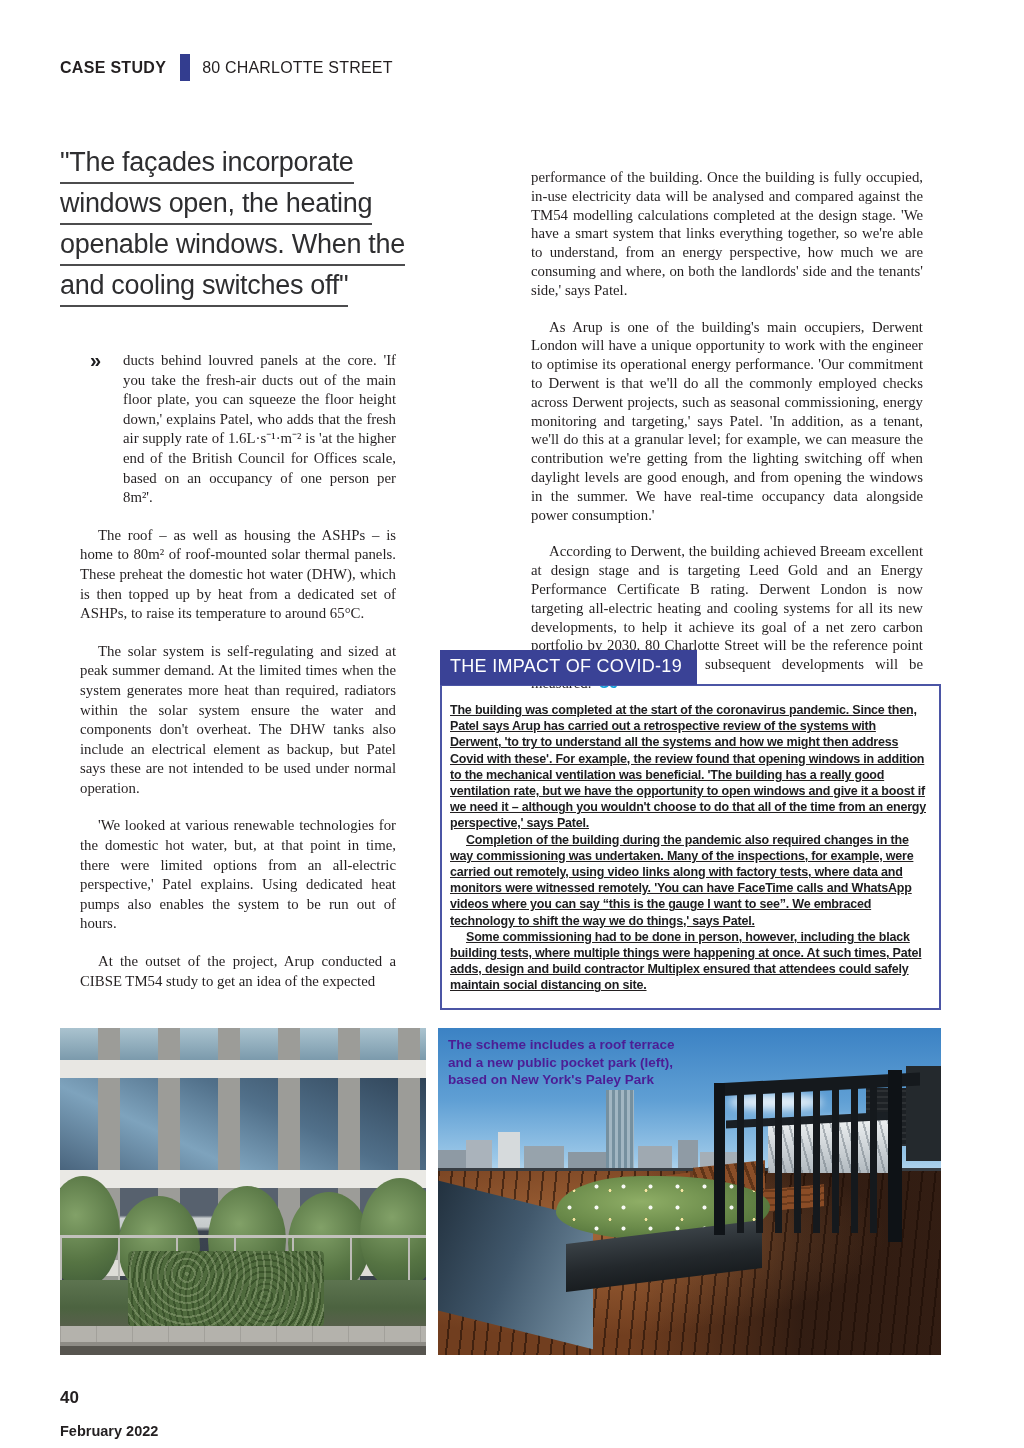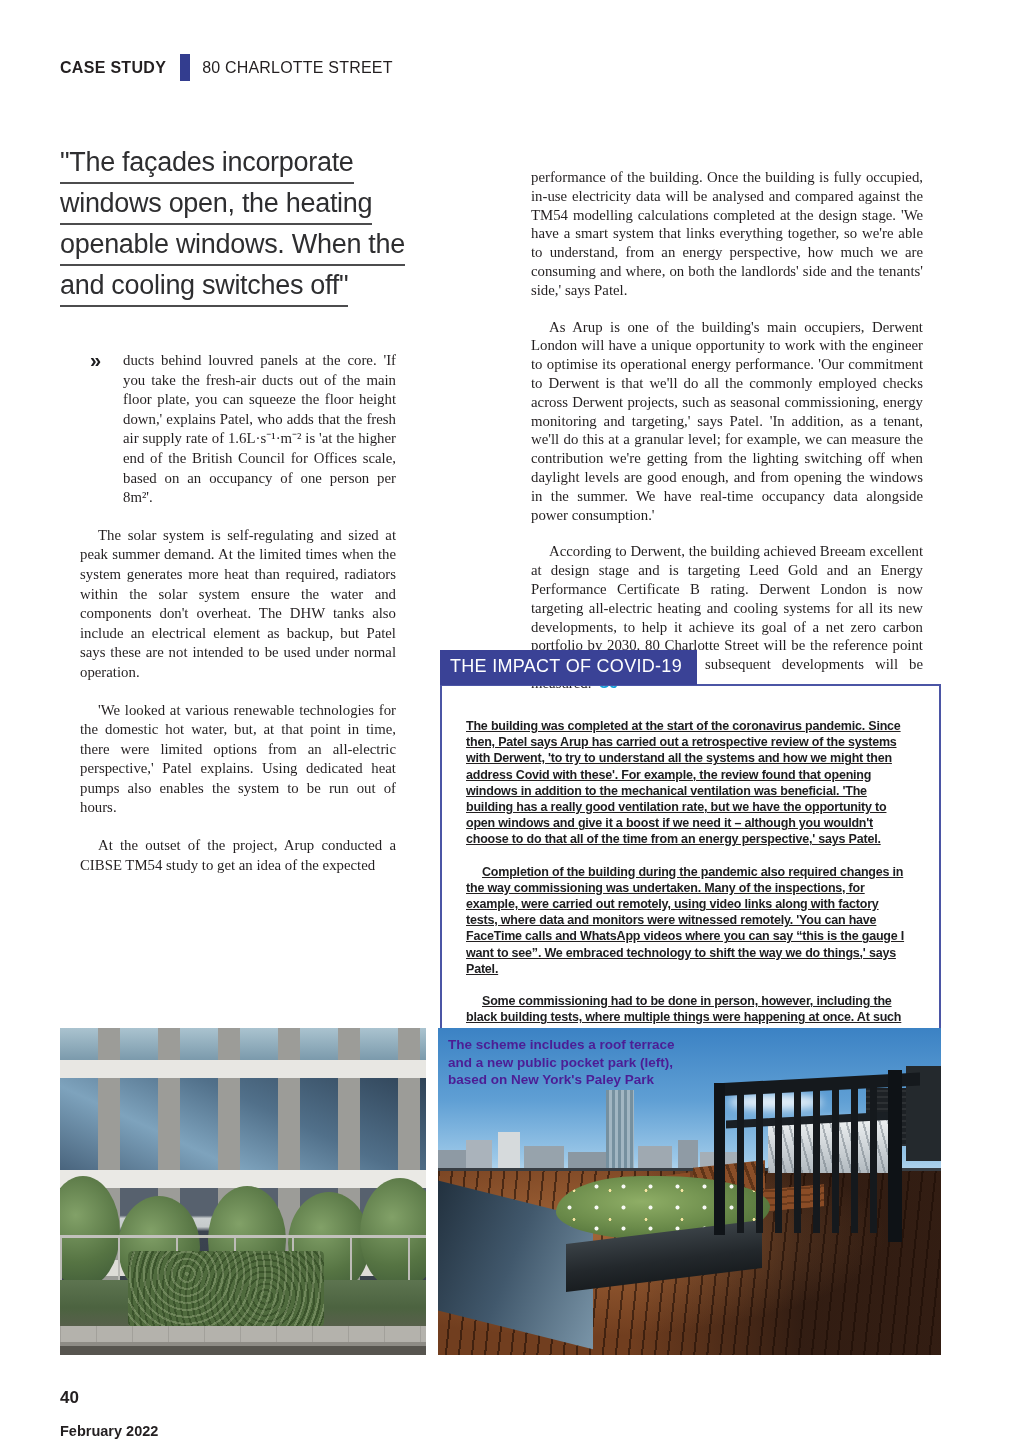--- a/index.html
+++ b/index.html
@@ -31,21 +31,21 @@
            font-size:15px;letter-spacing:.5px;margin-left:7px;}
 
   
   .covid{position:absolute;left:440px;top:650px;width:501px;text-decoration:underline;}
   .covid-tab{display:inline-block;position:relative;z-index:2;background:#3a4296;color:#fff;
              font-family:"Liberation Sans",sans-serif;font-size:18px;letter-spacing:.3px;
              padding:6px 15px 8px 10px;}
   .covid-body{border:2px solid #4b55a5;margin-top:-1px;padding:16px 10px 14px 8px;
               font-family:"Liberation Sans",sans-serif;font-weight:700;font-size:12.5px;
               line-height:16.2px;letter-spacing:-.2px;color:#1d1d1f;}
-  .covid-body p{margin:16px;}
+  .covid-body p{margin:0;}
   .covid-body p + p{text-indent:16px;}
 
   
   .photo{position:absolute;top:1028px;height:327px;overflow:hidden;}
   .photo *{position:absolute;}
   .photo-facade{left:60px;width:366px;background:#9c9c98;}
   .photo-terrace{left:438px;width:503px;}
 
   
   .fac-row{left:0;right:0;}
@@ -143,20 +143,21 @@
     <div class="pq-line">windows open, the heating</div>
     <div class="pq-line">openable windows. When the</div>
     <div class="pq-line">and cooling switches off"</div>
   </div>
 
   <div class="col col-left">
     <p class="para-lead">
       <span class="cont-marker">»</span>
       <span>ducts behind louvred panels at the core. 'If you take the fresh-air ducts out of the main floor plate, you can squeeze the floor height down,' explains Patel, who adds that the fresh air supply rate of 1.6L·s⁻¹·m⁻² is 'at the higher end of the British Council for Offices scale, based on an occupancy of one person per 8m²'.</span>
     </p>
+    <p>The roof – as well as housing the ASHPs – is home to 80m² of roof-mounted solar thermal panels. These preheat the domestic hot water (DHW), which is then topped up by heat from a dedicated set of ASHPs, to raise its temperature to around 65°C.</p>
     <p>The solar system is self-regulating and sized at peak summer demand. At the limited times when the system generates more heat than required, radiators within the solar system ensure the water and components don't overheat. The DHW tanks also include an electrical element as backup, but Patel says these are not intended to be used under normal operation.</p>
     <p>'We looked at various renewable technologies for the domestic hot water, but, at that point in time, there were limited options from an all-electric perspective,' Patel explains. Using dedicated heat pumps also enables the system to be run out of hours.</p>
     <p>At the outset of the project, Arup conducted a CIBSE TM54 study to get an idea of the expected</p>
   </div>
 
   <div class="col col-right">
     <p>performance of the building. Once the building is fully occupied, in-use electricity data will be analysed and compared against the TM54 modelling calculations completed at the design stage. 'We have a smart system that links everything together, so we're able to understand, from an energy perspective, how much we are consuming and where, on both the landlords' side and the tenants' side,' says Patel.</p>
     <p>As Arup is one of the building's main occupiers, Derwent London will have a unique opportunity to work with the engineer to optimise its operational energy performance. 'Our commitment to Derwent is that we'll do all the commonly employed checks across Derwent projects, such as seasonal commissioning, energy monitoring and targeting,' says Patel. 'In addition, as a tenant, we'll do this at a granular level; for example, we can measure the contribution we're getting from the lighting switching off when daylight levels are good enough, and from opening the windows in the summer. We have real-time occupancy data alongside power consumption.'</p>
     <p><span>According to Derwent, the building achieved Breeam excellent at design stage and is targeting Leed Gold and an Energy Performance Certificate B rating. Derwent London is now targeting all-electric heating and cooling systems for all its new developments, to help it achieve its goal of a net zero carbon portfolio by 2030. 80 Charlotte Street will be the reference point against which all of its subsequent developments will be measured.</span><span class="cj-mark">CJ</span></p>
   </div>

